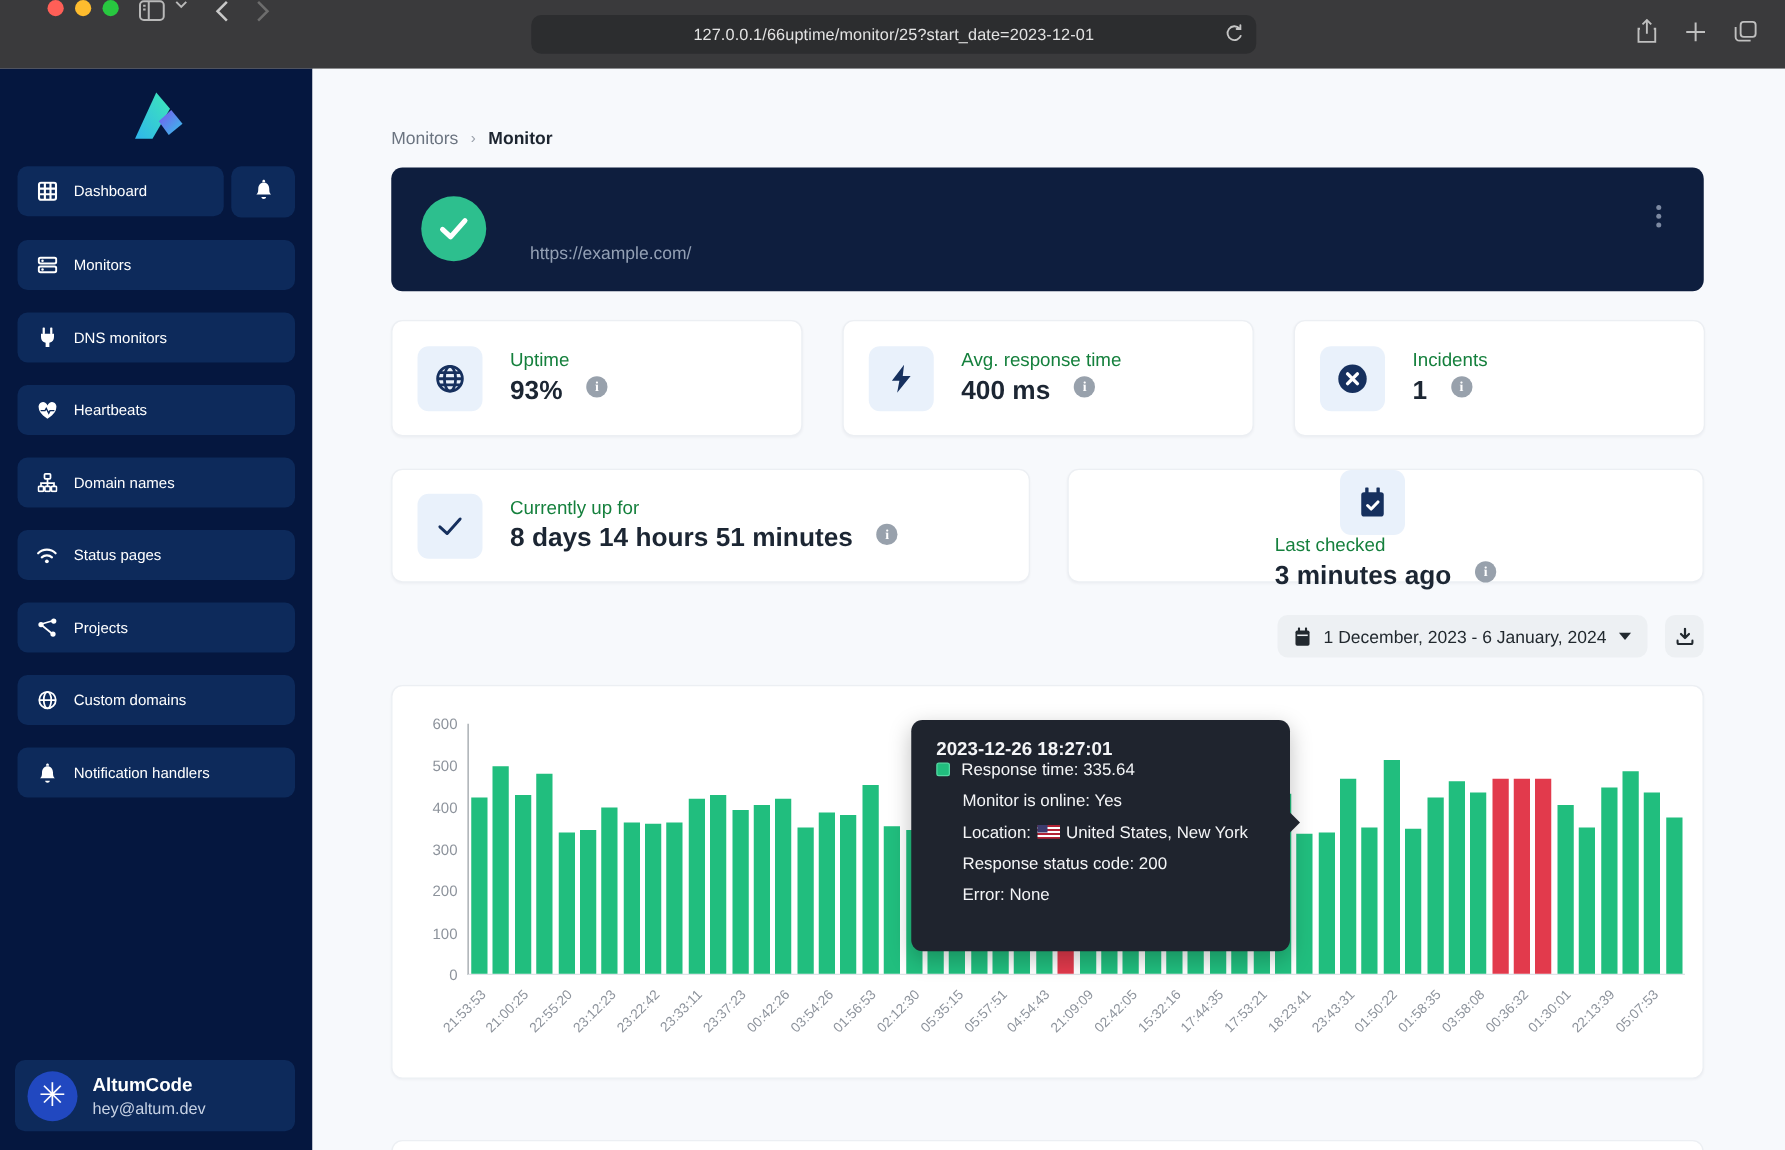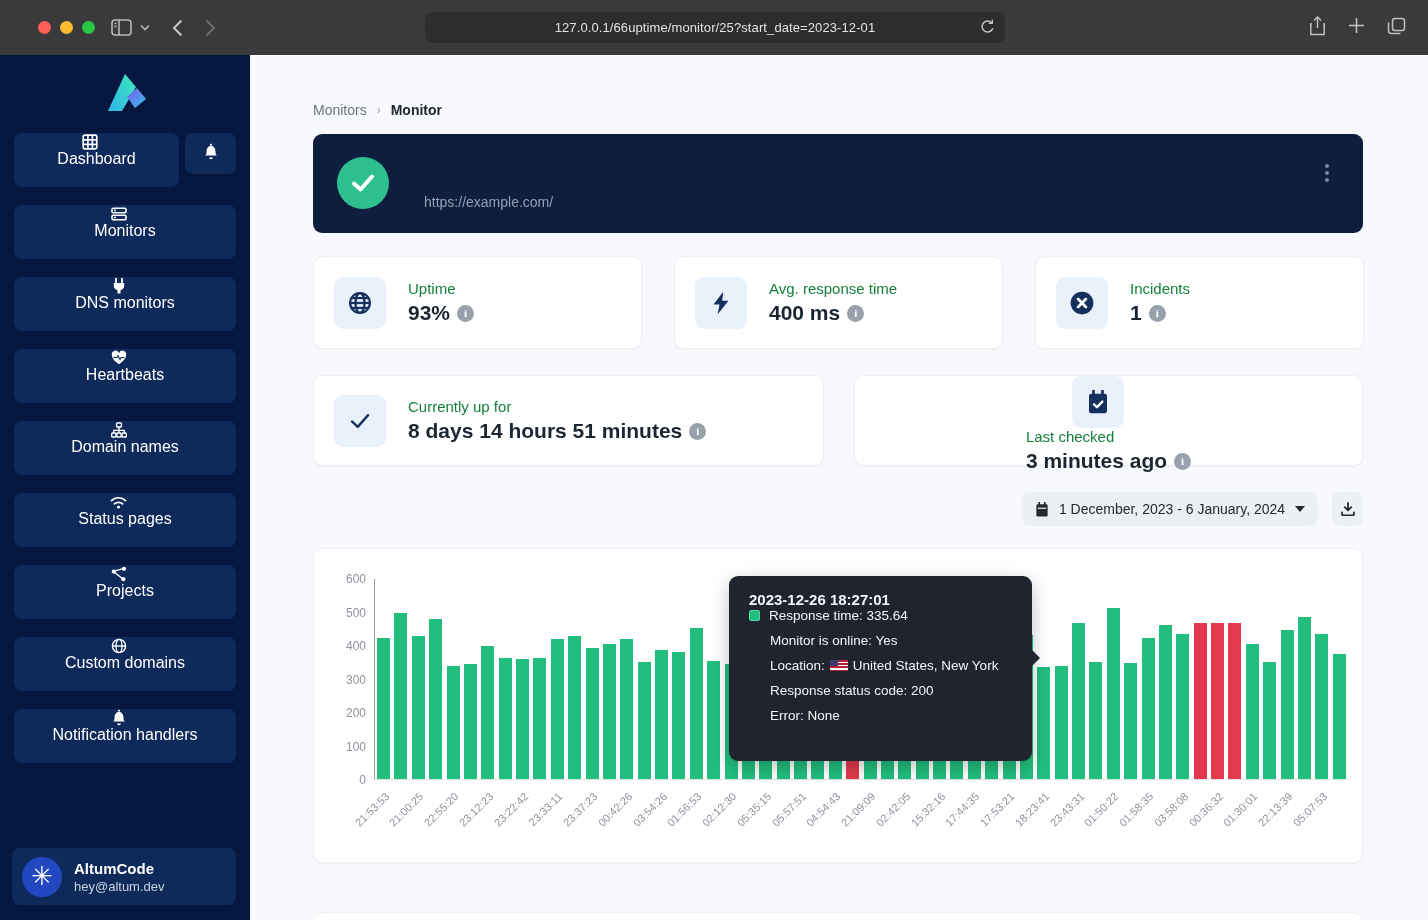--- a/index.html
+++ b/index.html
@@ -1,33 +1,33 @@
 <!DOCTYPE html>
 <html style="--bar-online: #21be7e; --bar-offline: #e23a4c;"><head>
 <meta charset="utf-8">
 <style>
   * { margin:0; padding:0; box-sizing:border-box; }
   html,body { width:1428px; height:920px; overflow:hidden; font-family:"Liberation Sans", sans-serif; background:#f7f9fc; }
 
   
-  .chrome { position:absolute; left:0; top:0; width:1428px; height:55px; background:#3a3a3c; display:flex; align-items:center; }
+  .chrome { position:absolute; left:0; top:0; width:1428px; height:55px; background:#3a3a3c; display:flex; align-items:flex-start; }
   .traffic { display:flex; gap:9px; margin-left:38px; }
   .traffic span { width:13px; height:13px; border-radius:50%; display:block; }
   .tl-red{background:#ff5f57;} .tl-yellow{background:#febc2e;} .tl-green{background:#28c840;}
   .chrome-btn { color:#b9b9b9; margin-left:16px; display:flex; align-items:center; cursor:default; }
   .chrome-btn svg { display:block; }
   .url-bar { position:absolute; left:425px; top:12px; width:580px; height:31px; background:#2c2d2f; border-radius:8px; display:flex; align-items:center; justify-content:center; }
   .url-text { color:#e3e3e3; font-size:13px; letter-spacing:.1px; }
   .reload { position:absolute; right:10px; top:7px; color:#c5c5c5; }
   .chrome-right { position:absolute; right:22px; top:0; height:55px; display:flex; align-items:center; gap:22px; color:#c0c0c0; }
 
   
   .sidebar { position:absolute; left:0; top:55px; width:250px; height:865px; background:#05173f; }
   .logo-wrap { display:flex; justify-content:center; padding:15px 0 21px; }
-  .side-item { margin:0 14px 18px; height:54px; background:#0d2a5b; border-radius:8px; display:flex; align-items:center; padding:0 15px; color:#fff; font-size:16px; cursor:pointer;flex-direction:column; }
+  .side-item { margin:0 14px 18px; height:40px; background:#0d2a5b; border-radius:8px; display:flex; align-items:center; padding:0 15px; color:#fff; font-size:12px; cursor:pointer; }
   .side-item .ic { width:17px; height:17px; margin-right:13px; flex:0 0 17px; display:flex; align-items:center; justify-content:center; }
   .dash-row { display:flex; margin:0 14px 18px; gap:6px; }
   .dash-row .side-item { margin:0; flex:1; }
   .bell-btn { width:51px; height:41px; background:#0d2a5b; border-radius:8px; display:flex; align-items:center; justify-content:center; cursor:pointer; }
   .account { position:absolute; left:12px; right:14px; bottom:15px; height:57px; background:#0d2a5b; border-radius:8px; display:flex; align-items:center; padding:0 10px; cursor:pointer; }
   .avatar { width:40px; height:40px; border-radius:50%; background:#2148c0; color:#fff; display:flex; align-items:center; justify-content:center; font-size:26px; margin-right:12px; overflow:hidden; }
   .acct-name { color:#fff; font-size:15px; font-weight:700; line-height:19px; }
   .acct-email { color:#c7d2e4; font-size:13px; line-height:17px; }
 
   
@@ -40,21 +40,21 @@
   .monitor-card { position:absolute; left:63px; top:79px; width:1050px; height:99px; background:#0e1e3e; border-radius:9px; }
   .status-circle { position:absolute; left:24px; top:23px; width:52px; height:52px; border-radius:50%; background:#2dbf8e; display:flex; align-items:center; justify-content:center; }
   .monitor-title { position:absolute; left:111px; top:23px; color:#fff; font-size:25px; font-weight:700; }
   .monitor-url { position:absolute; left:111px; top:60px; color:#93a0b4; font-size:14px; }
   .kebab { position:absolute; right:34px; top:30px; color:#7d8aa2; display:flex; flex-direction:column; gap:3px; cursor:pointer; }
   .kebab i { width:4px; height:4px; border-radius:50%; background:#7d8aa2; display:block; }
 
   .stat-card { position:absolute; background:#fff; border:1px solid #eceff3; border-radius:9px; box-shadow:0 1px 2px rgba(16,24,40,.04); display:flex; align-items:center; padding:0 20px; }
   .icon-sq { width:52px; height:52px; border-radius:9px; background:#e9f1fb; display:flex; align-items:center; justify-content:center; margin-right:22px; flex:0 0 52px; }
   .stat-label { color:#15803d; font-size:15px; margin-bottom:4px; }
-  .stat-value-row { display:flex; align-items:center; gap:7px; }
+  .stat-value-row { display:flex; gap:19px; }
   .stat-value { color:#1c2633; font-size:21px; font-weight:700; }
   .info-dot { width:17px; height:17px; border-radius:50%; background:#98a1ac; color:#fff; font-size:11px; font-weight:700; font-family:"Liberation Serif", serif; display:flex; align-items:center; justify-content:center; cursor:pointer; }
 
   .range-btn { position:absolute; left:772px; top:437px; width:296px; height:34px; background:#edf0f3; border-radius:8px; display:flex; align-items:center; justify-content:center; gap:10px; font-size:14px; color:#22292f; cursor:pointer; }
   .dl-btn { position:absolute; left:1082px; top:437px; width:31px; height:34px; background:#edf0f3; border-radius:8px; display:flex; align-items:center; justify-content:center; cursor:pointer; }
 
   
   .chart-card { position:absolute; left:63px; top:493px; width:1050px; height:315px; background:#fff; border:1px solid #eceff3; border-radius:9px; box-shadow:0 1px 2px rgba(16,24,40,.04); }
   .y-axis { position:absolute; left:14px; top:30px; width:38px; height:201px; }
   .y-axis span { position:absolute; right:0; font-size:12px; color:#8d939c; }

